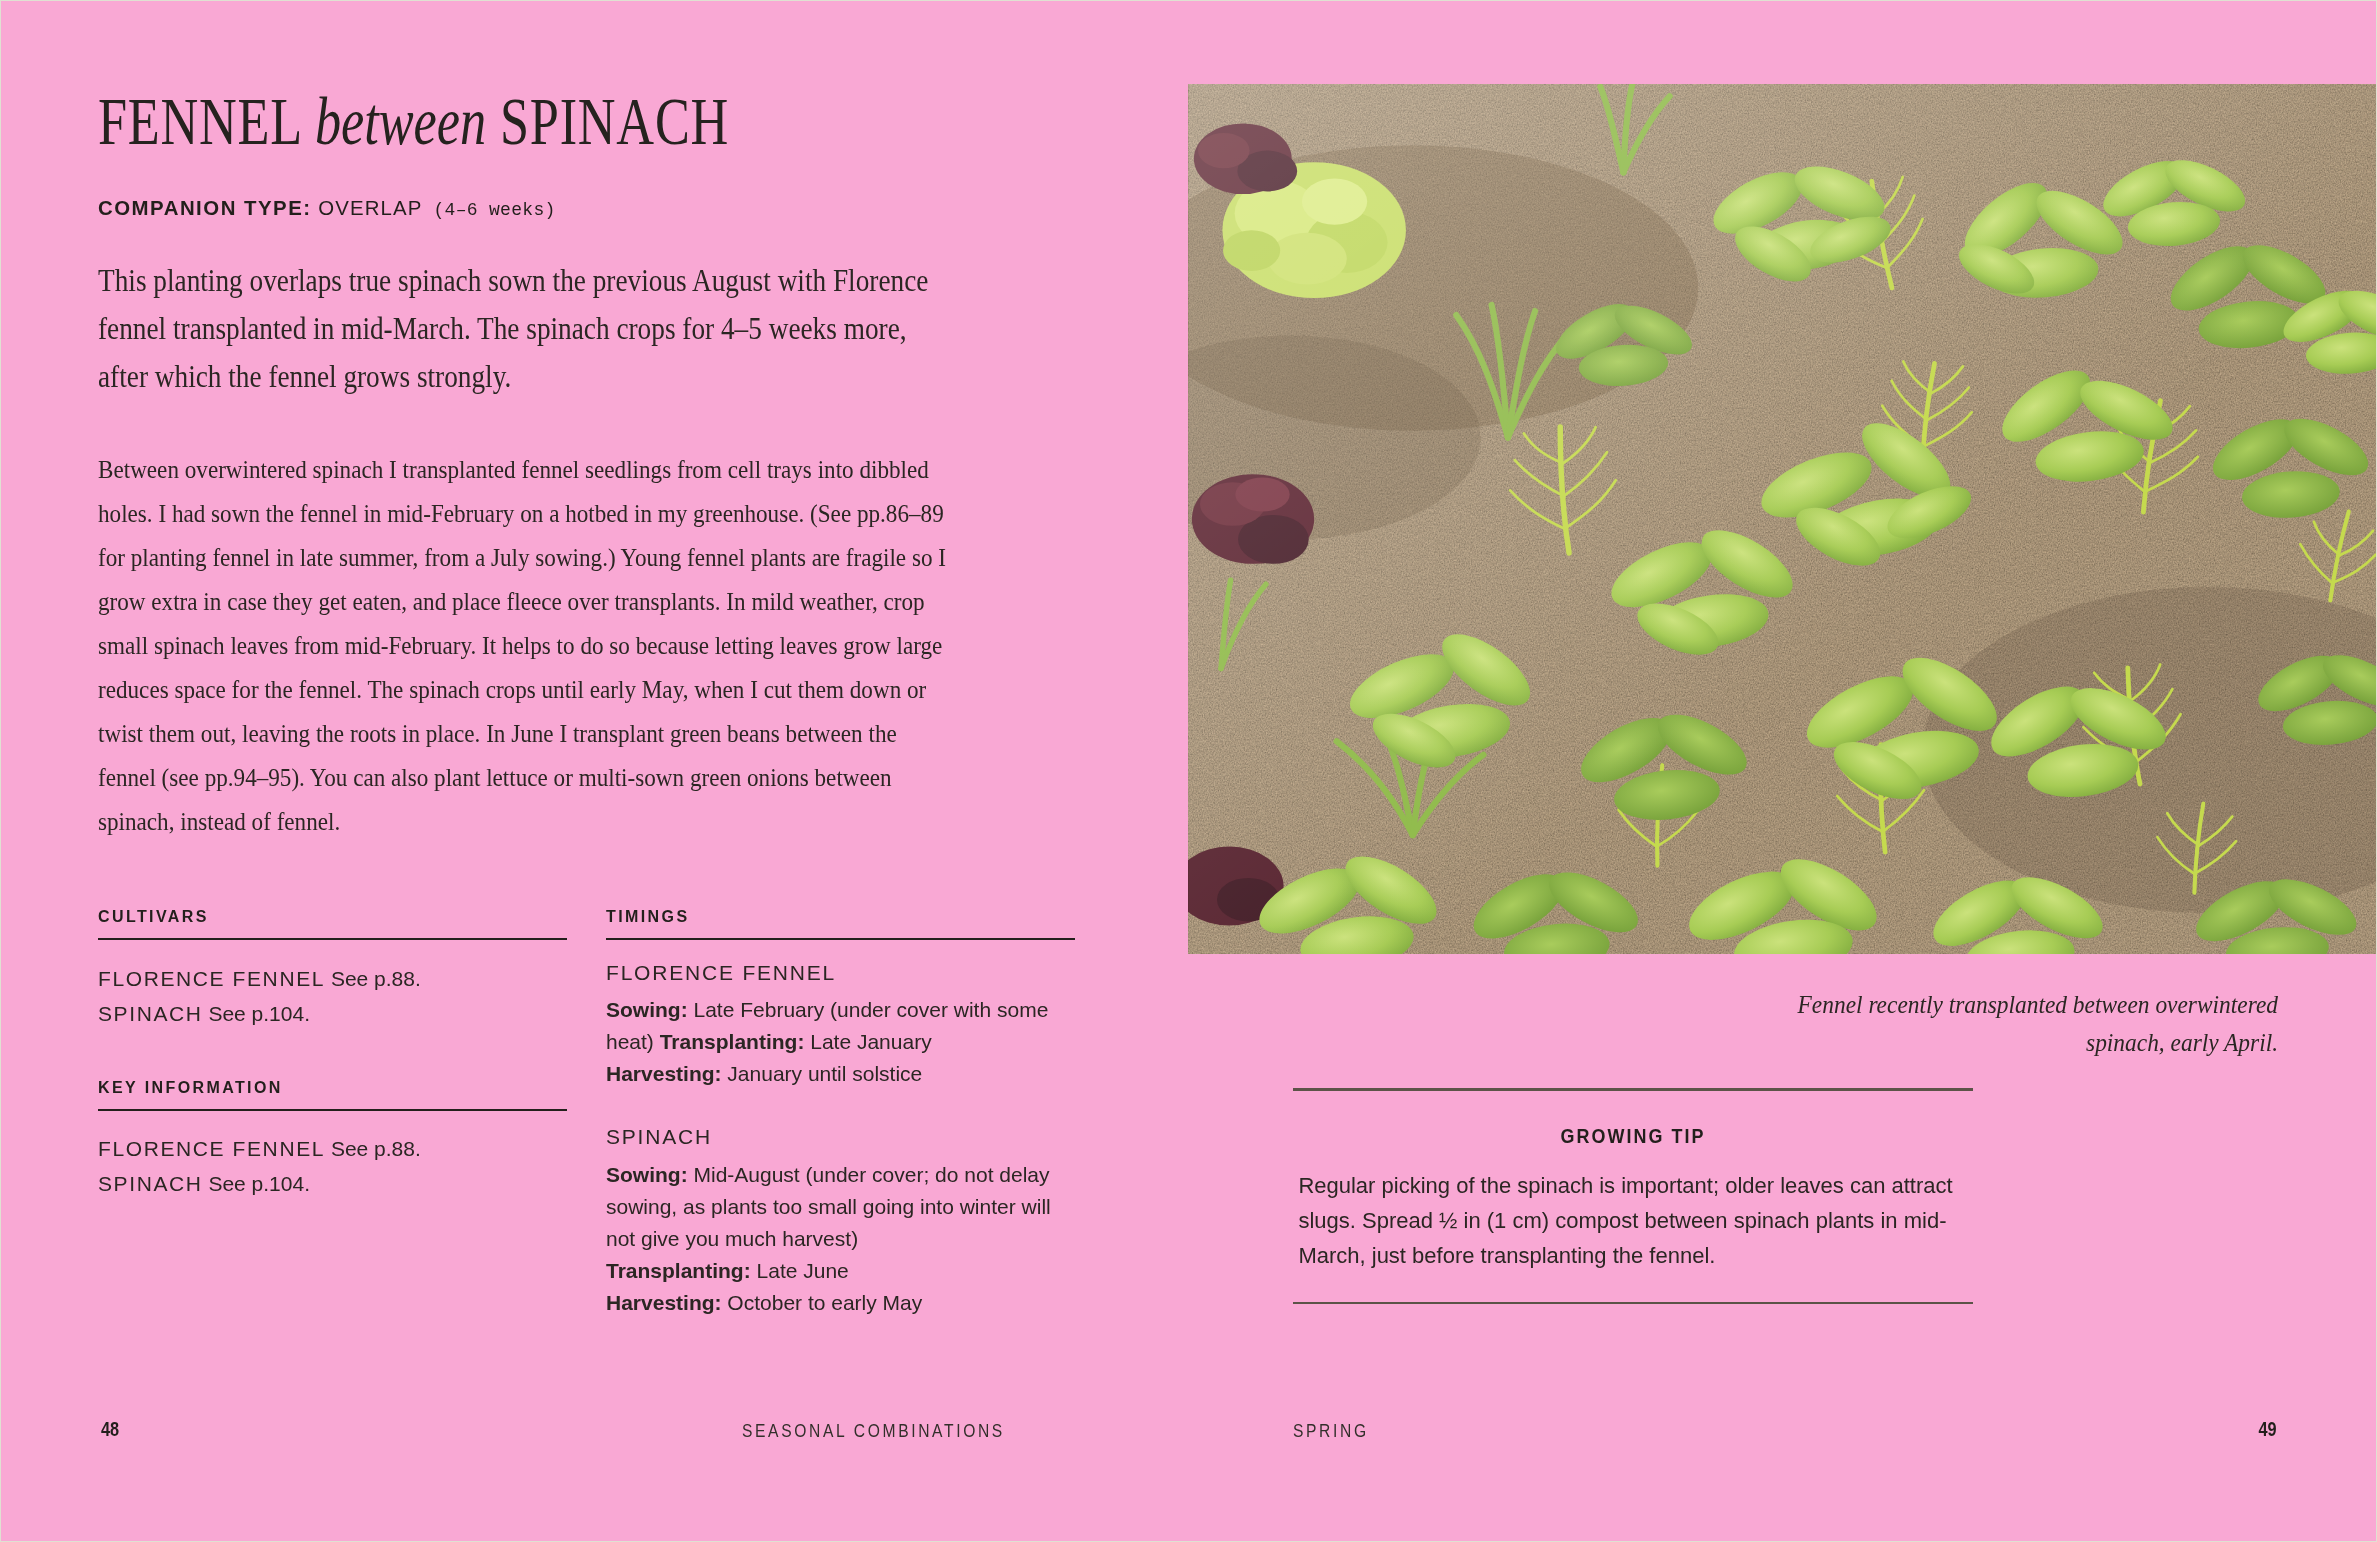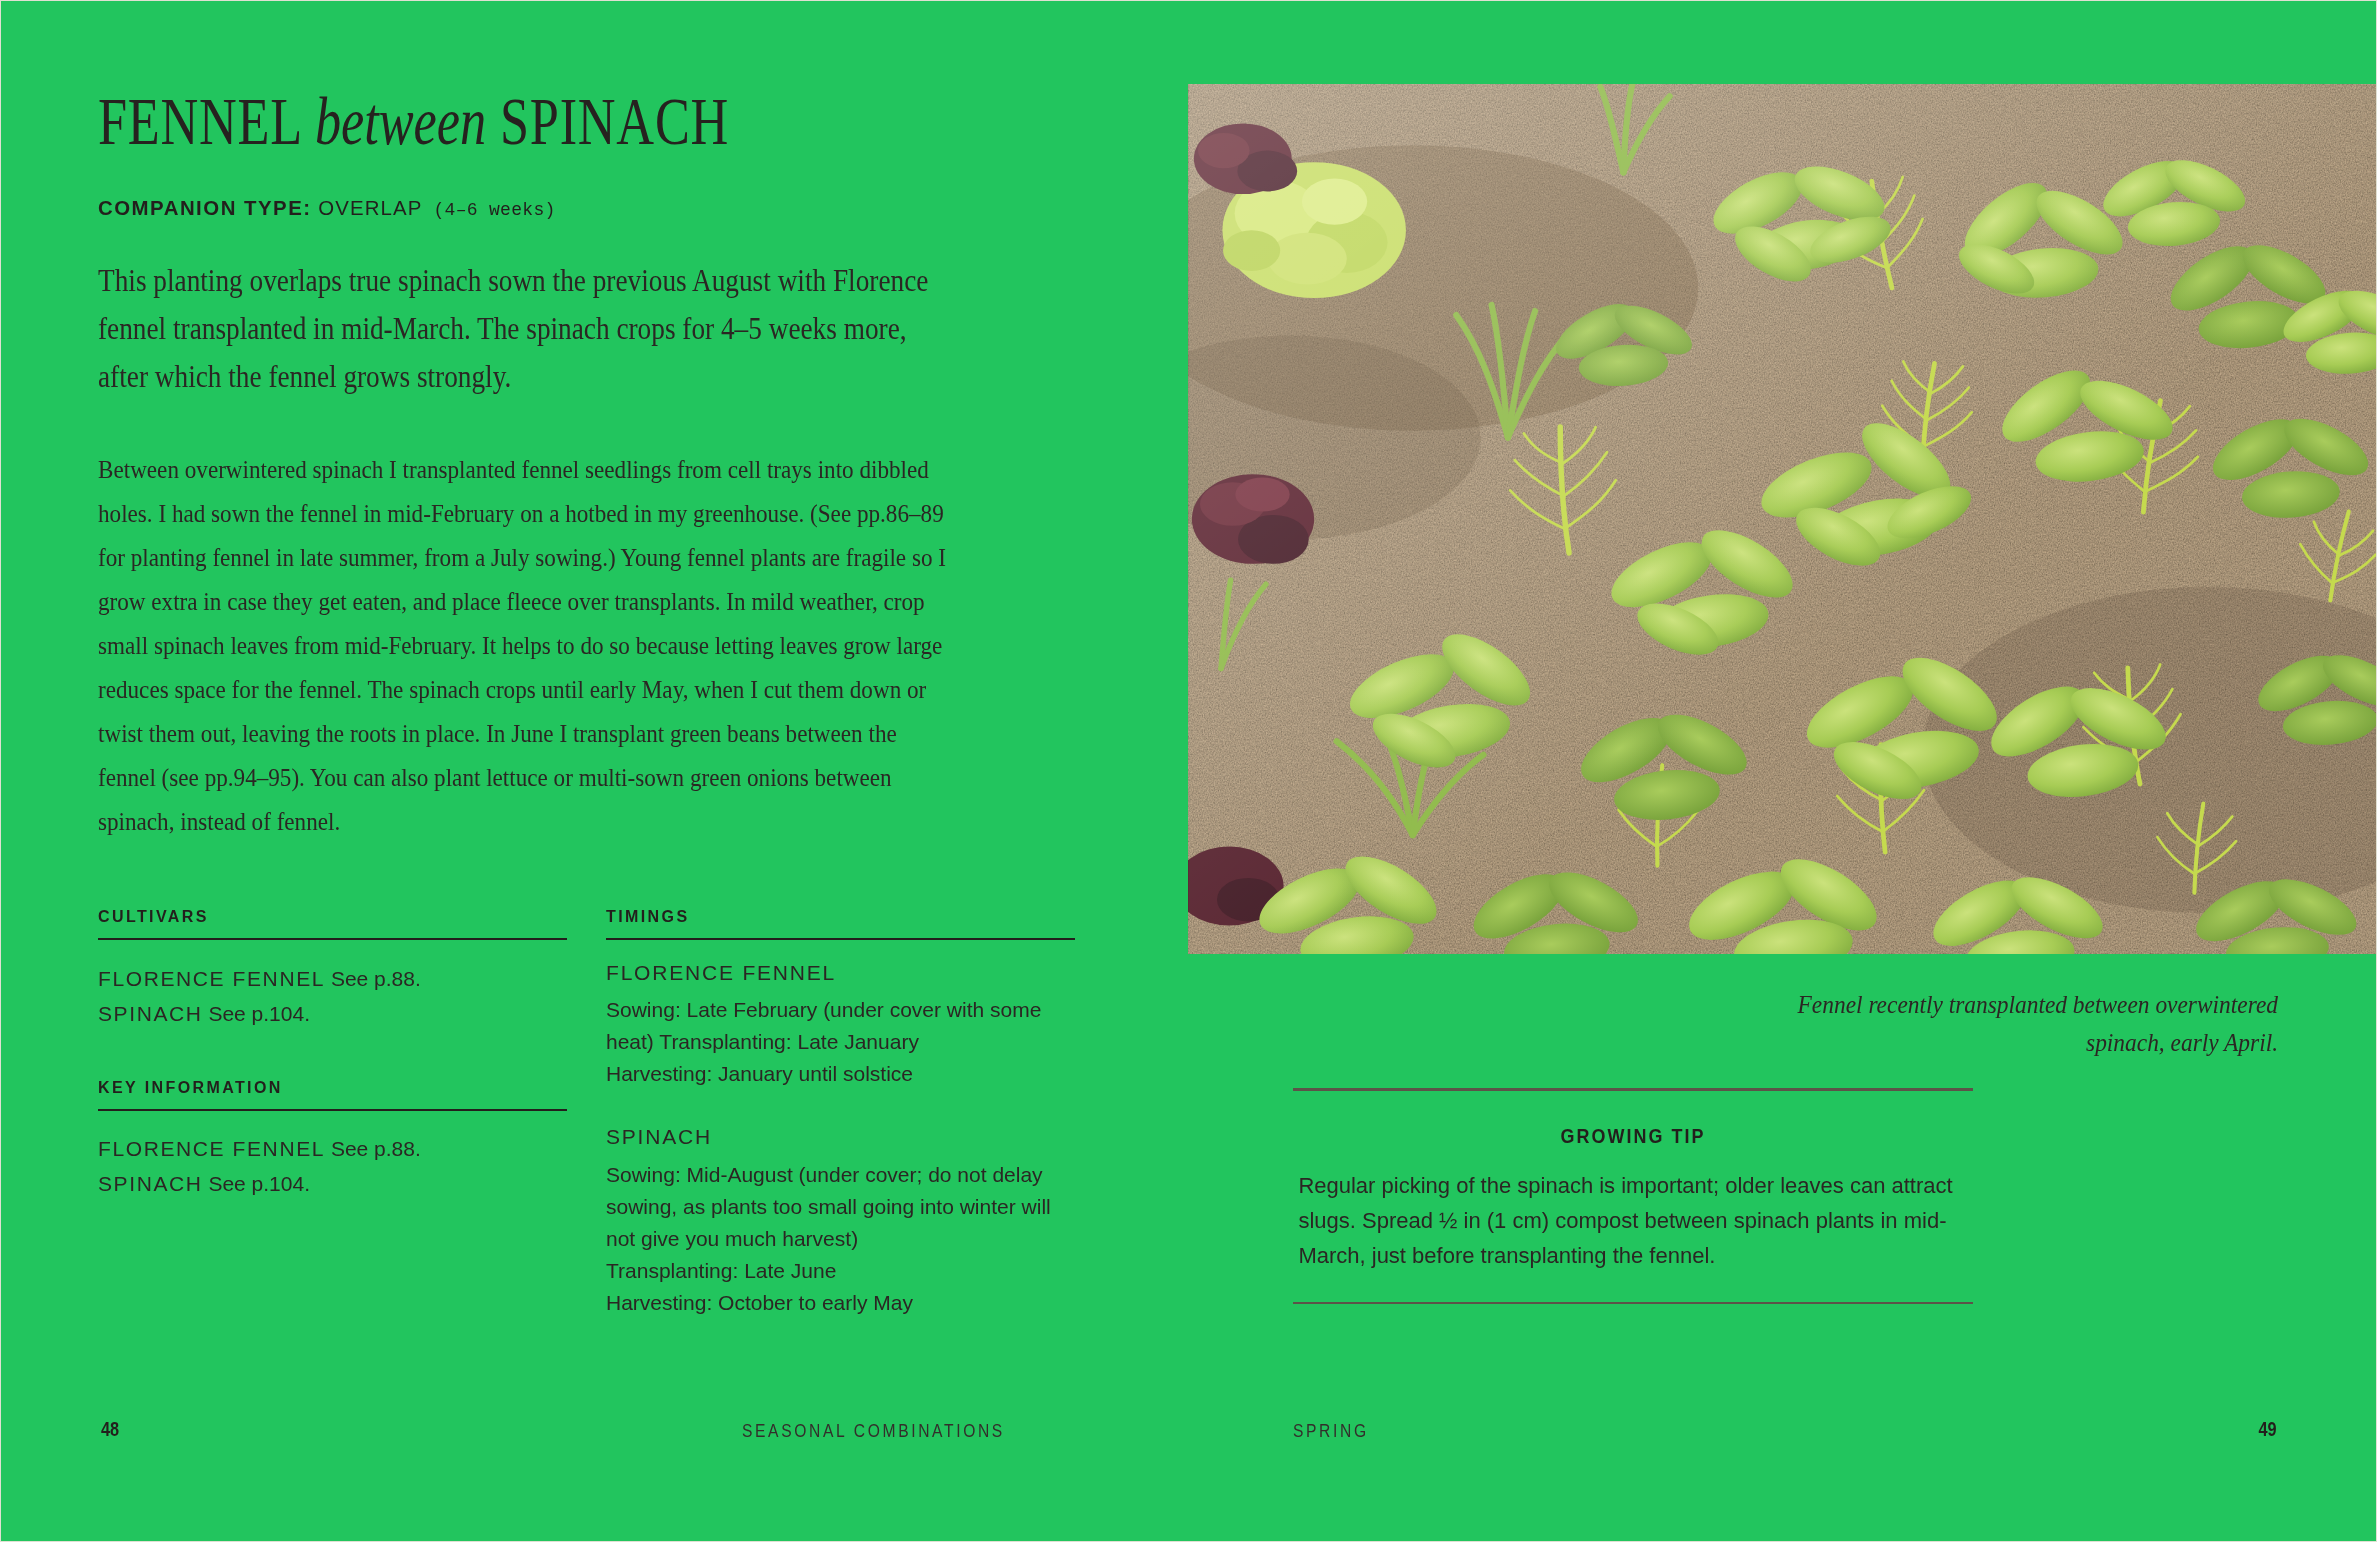--- a/index.html
+++ b/index.html
@@ -4,21 +4,21 @@
 <style>
   html, body {
     margin: 0;
     padding: 0;
     background: #f2f2e8;
   }
   .page {
     position: relative;
     width: 2377px;
     height: 1542px;
-    background: #22c55e;
+    background: #f9a8d4;
     box-sizing: border-box;
     border: 1.4px solid #e0e0d2;
     overflow: hidden;
     font-family: "Liberation Sans", sans-serif;
     color: #231f1c;
   }
 
   
   .left-page {
     position: absolute;
@@ -144,21 +144,21 @@
     letter-spacing: 1.8px;
     margin: 1.4px 0 9.5px 0;
     color: #2b2623;
   }
   .tim-body {
     font-size: 21px;
     line-height: 32px;
     color: #2b2623;
     margin-bottom: 23px;
   }
-  .tim-body b { font-weight: normal; }
+  .tim-body b { font-weight: bold; }
   .tim-gap { height: 11px; }
 
   
   .pagenum-left {
     position: absolute;
     left: 100px;
     top: 1417px;
     font-size: 20.4px;
     font-weight: bold;
     letter-spacing: 0px;

